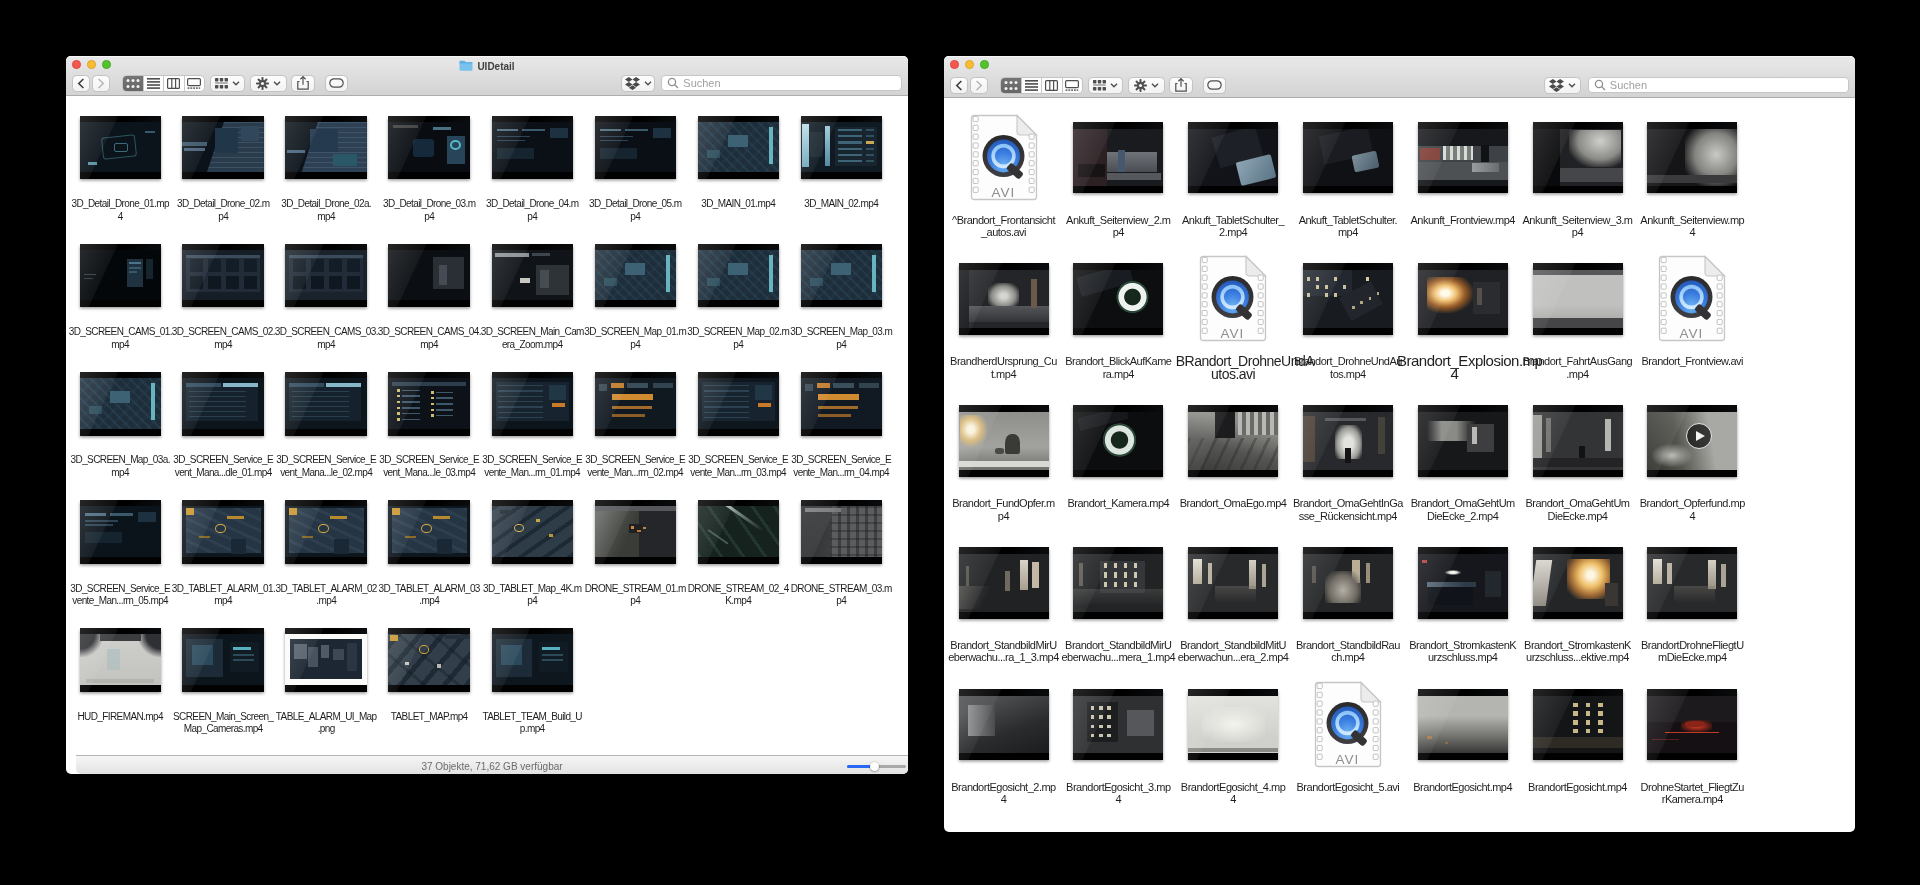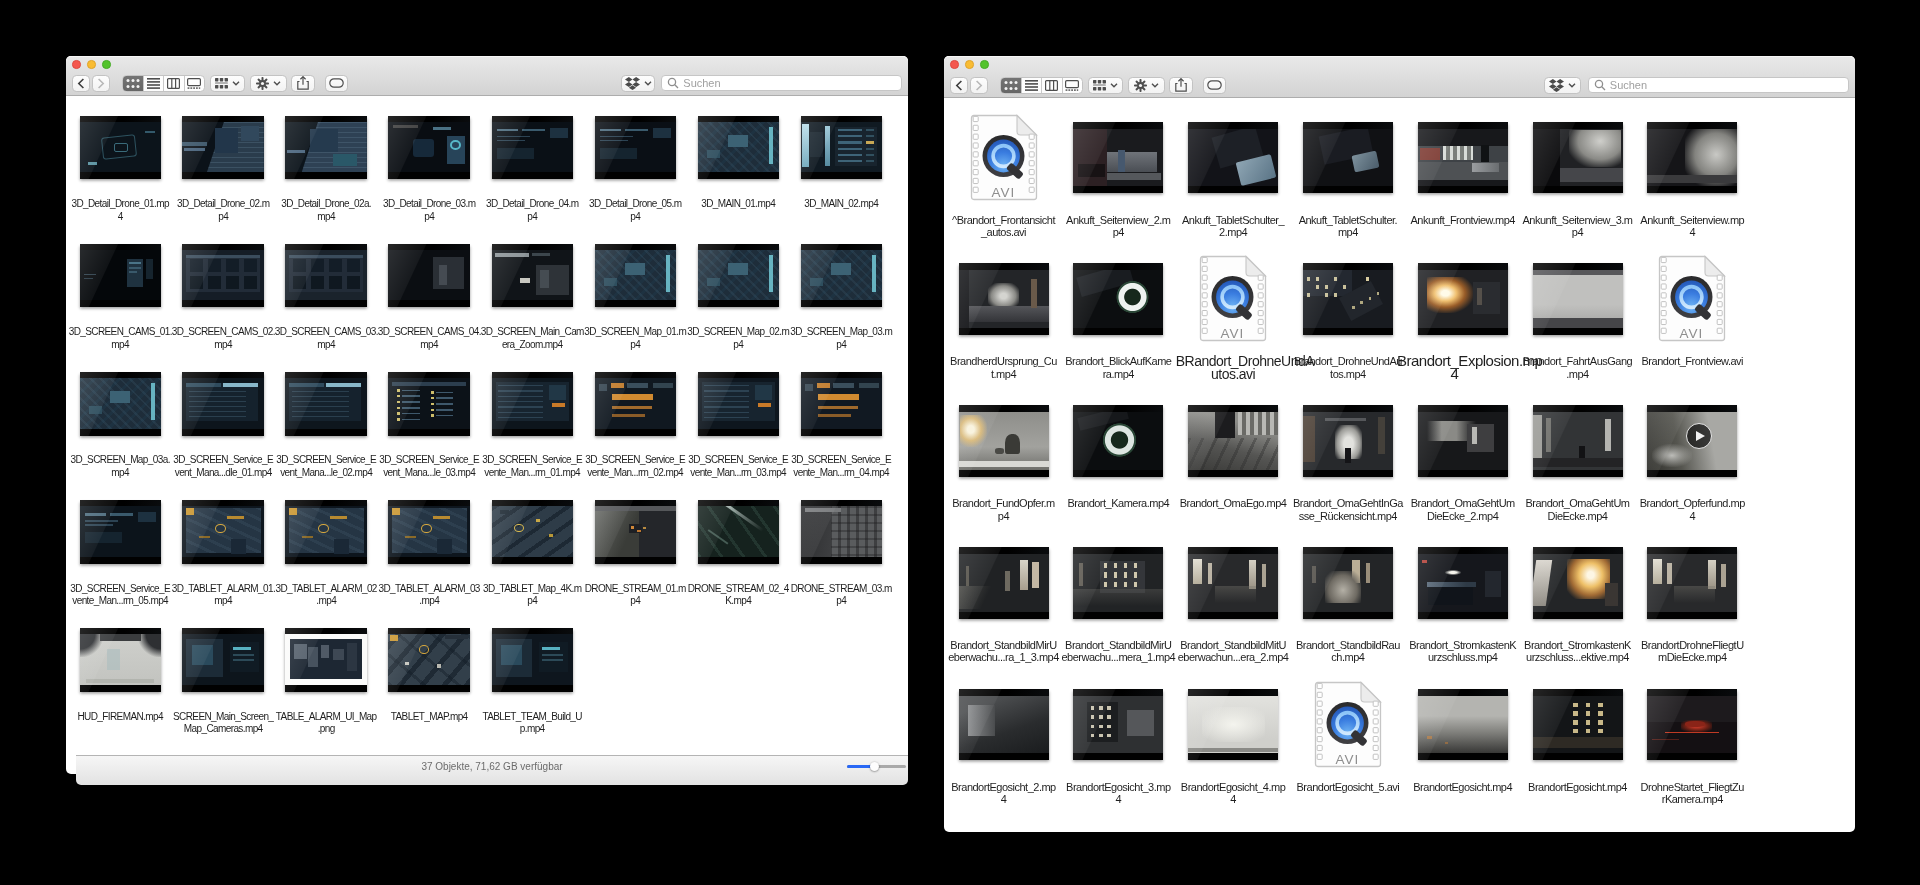--- a/index.html
+++ b/index.html
@@ -18,33 +18,37 @@
 .search{position:absolute;background:#fff;border:1px solid #c6c6c6;border-radius:4px;display:flex;align-items:center;padding-left:5px;gap:4px}
 .search span{color:#9f9f9f;font-size:11px}
 .doc{position:absolute}
 .th{position:absolute;box-shadow:0 1.5px 3px rgba(0,0,0,.4)}
 .th .inn{position:absolute;left:0;right:0;overflow:hidden}
 .th .inn i{position:absolute;display:block}
 .bart{position:absolute;top:0;left:0;right:0;background:linear-gradient(100deg,#000 55%,#0a0c0e)}
 .barb{position:absolute;bottom:0;left:0;right:0;background:#010101}
 .sheen{position:absolute;left:0;top:0;right:0;bottom:0;background:linear-gradient(115deg,rgba(255,255,255,.15) 0%,rgba(255,255,255,.05) 34%,rgba(255,255,255,0) 35%)}
 .lb{position:absolute;text-align:center;color:#1f1f1f;line-height:12.4px;white-space:nowrap}
-.sbar{position:absolute;left:10px;right:0;height:30px;background:linear-gradient(#f6f6f6,#e2e2e2);border-top:1px solid #b4b4b4;border-radius:0 0 5px 5px}
+.sbar{position:absolute;left:10px;right:0;height:19px;background:linear-gradient(#f6f6f6,#e2e2e2);border-top:1px solid #b4b4b4;border-radius:0 0 5px 5px}
 .stxt{position:absolute;left:0;right:0;top:4.5px;text-align:center;font-size:10px;color:#6c6c6c}
 .strack{position:absolute;top:9px;height:2.6px;background:#a9a9a9;border-radius:2px}
 .sblue{position:absolute;top:9px;height:2.6px;background:#2968f5;border-radius:2px}
 .sknob{position:absolute;top:6px;width:9px;height:9px;background:#fdfdfd;border-radius:50%;box-shadow:0 0.5px 2px rgba(0,0,0,.5)}
 i{display:block;position:absolute}
 </style></head>
 <body>
 <div class="win" style="left:66px;top:56px;width:842px;height:718px">
 <div class="tbar" style="height:40px">
 <i class="tl r" style="left:6px;top:4.3999999999999995px"></i>
       <i class="tl y" style="left:21px;top:4.4px"></i>
       <i class="tl g" style="left:36px;top:4.4px"></i>
+<div class="ttl"><svg width="14" height="11" viewBox="0 0 14 11">
+          <path d="M0.5 2.2 q0-1.2 1.2-1.2 h3.6 l1.3 1.3 h5.7 q1.2 0 1.2 1.2 v6 q0 1.2 -1.2 1.2 h-10.6 q-1.2 0 -1.2 -1.2 z" fill="#79c2ee"></path>
+          <path d="M0.5 3.4 h13 v-0.2 q0-1.2 -1.2-1.2 h-5.7 l-1.3-1.3 h-3.6 q-1.2 0 -1.2 1.2 z" fill="#5fb1e4"></path>
+        </svg><span>UIDetail</span></div>
 <div class="tbtn" style="left:6px;top:18.5px;width:18px;height:17px">
         <svg width="8" height="11" viewBox="0 0 8 11">
           <path d="M6.4 1 L1.8 5.5 L6.4 10" fill="none" stroke="#3e3e3e" stroke-width="1.6"></path>
         </svg>
       </div>
 <div class="tbtn" style="left:25.5px;top:18.5px;width:18px;height:17px">
         <svg width="8" height="11" viewBox="0 0 8 11">
           <path d="M1.6 1 L6.2 5.5 L1.6 10" fill="none" stroke="#b8b8b8" stroke-width="1.6"></path>
         </svg>
       </div>

